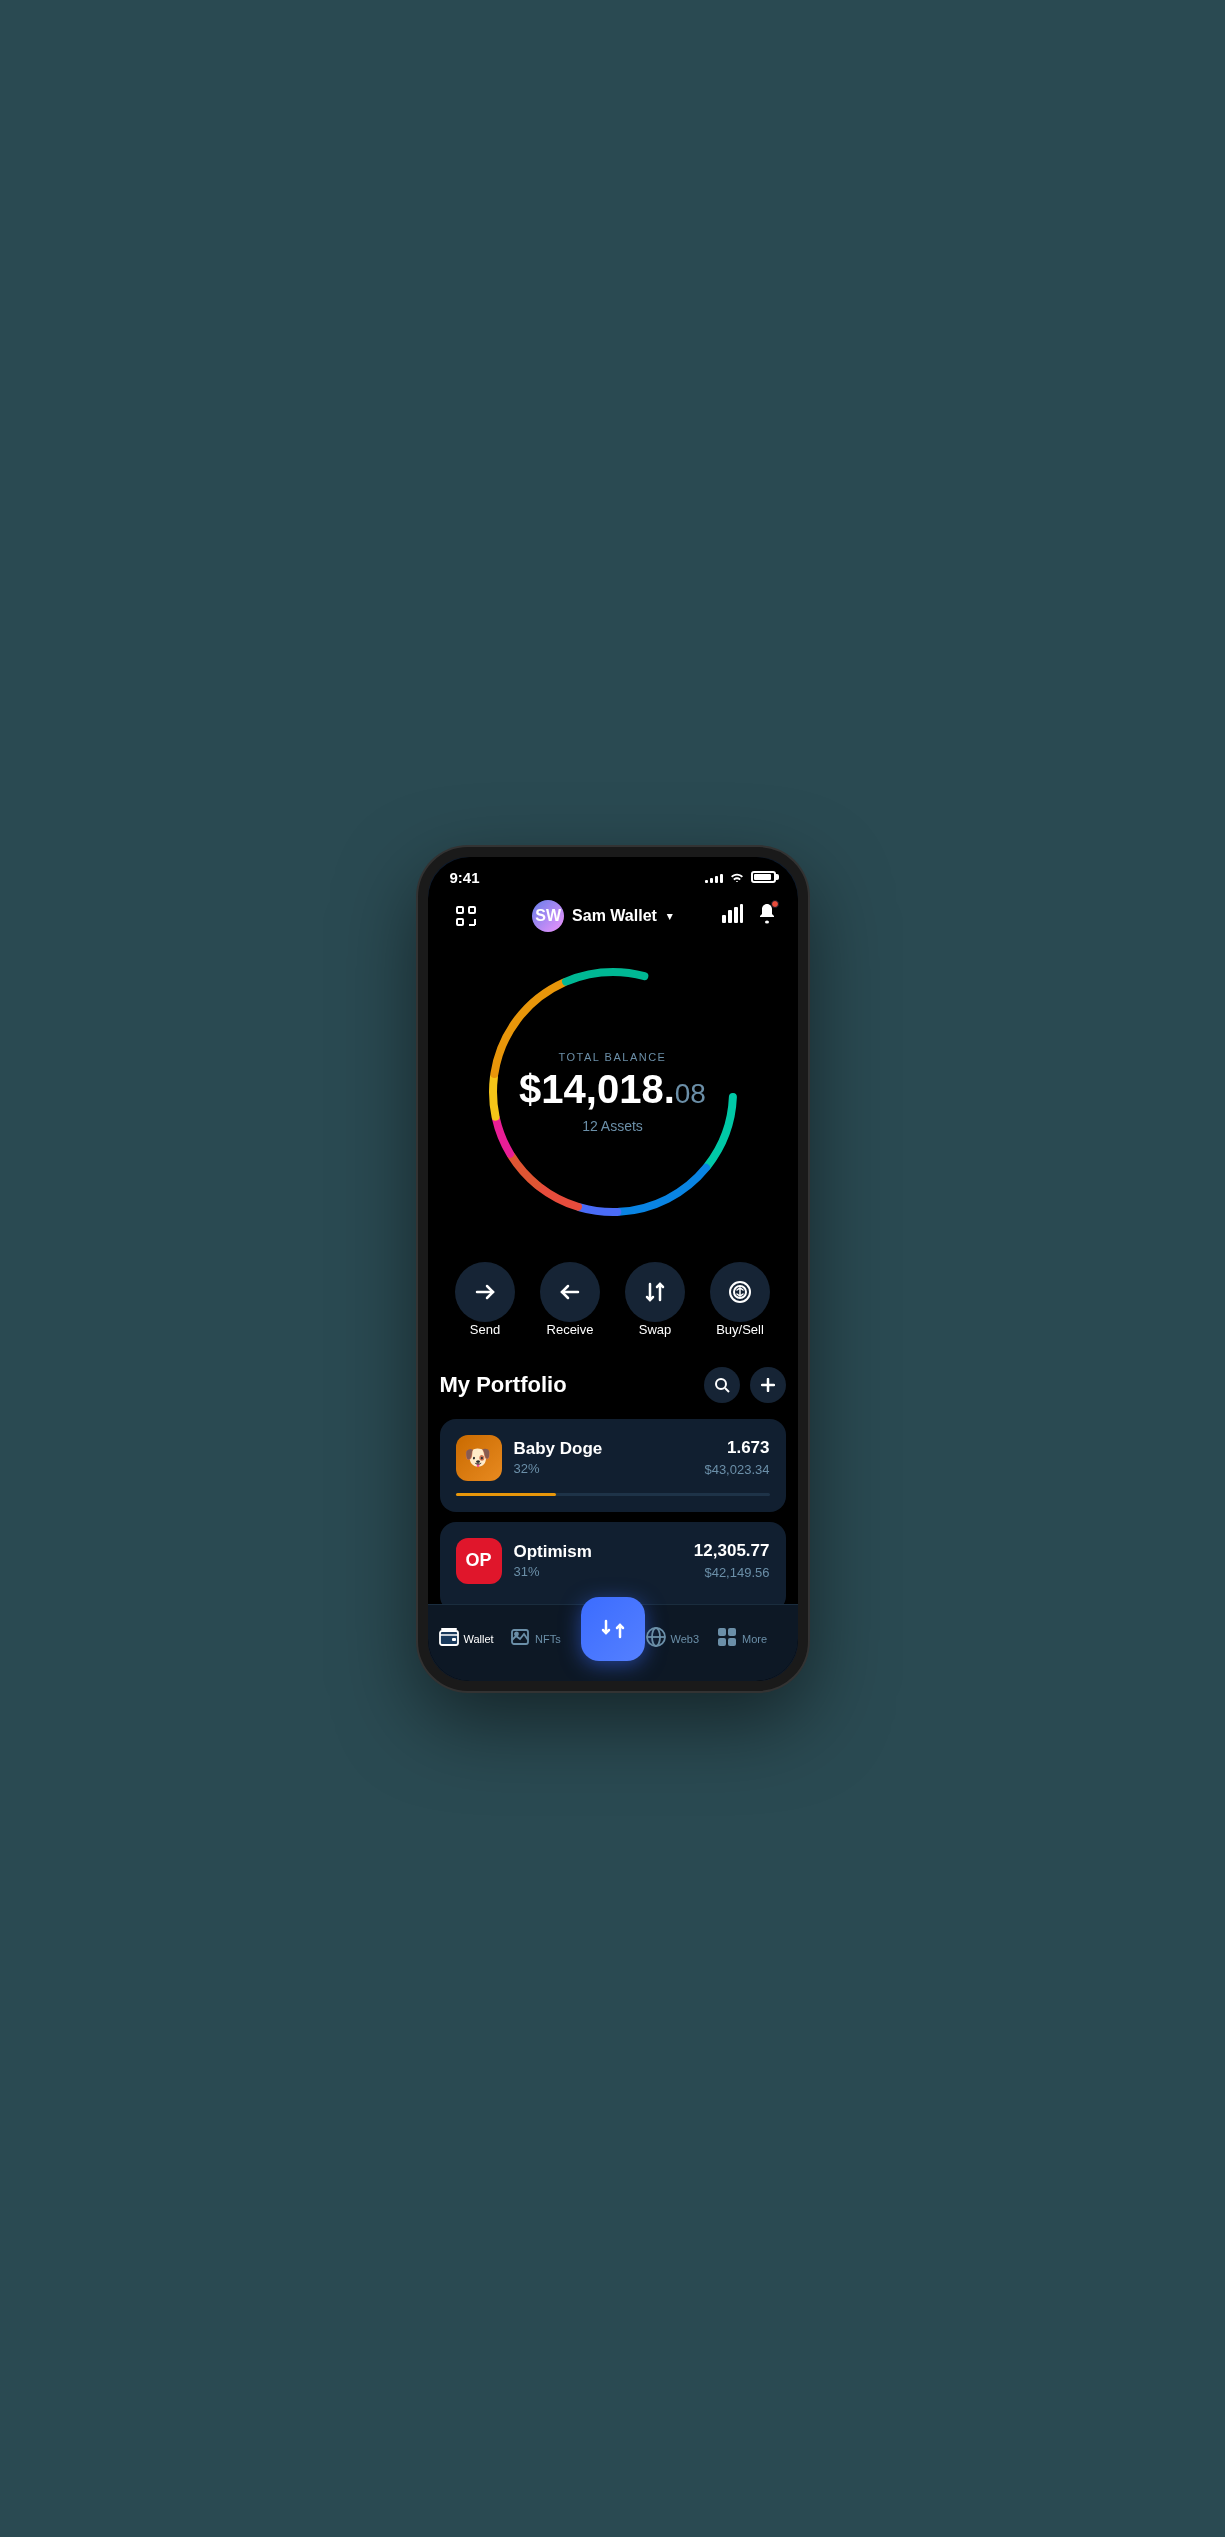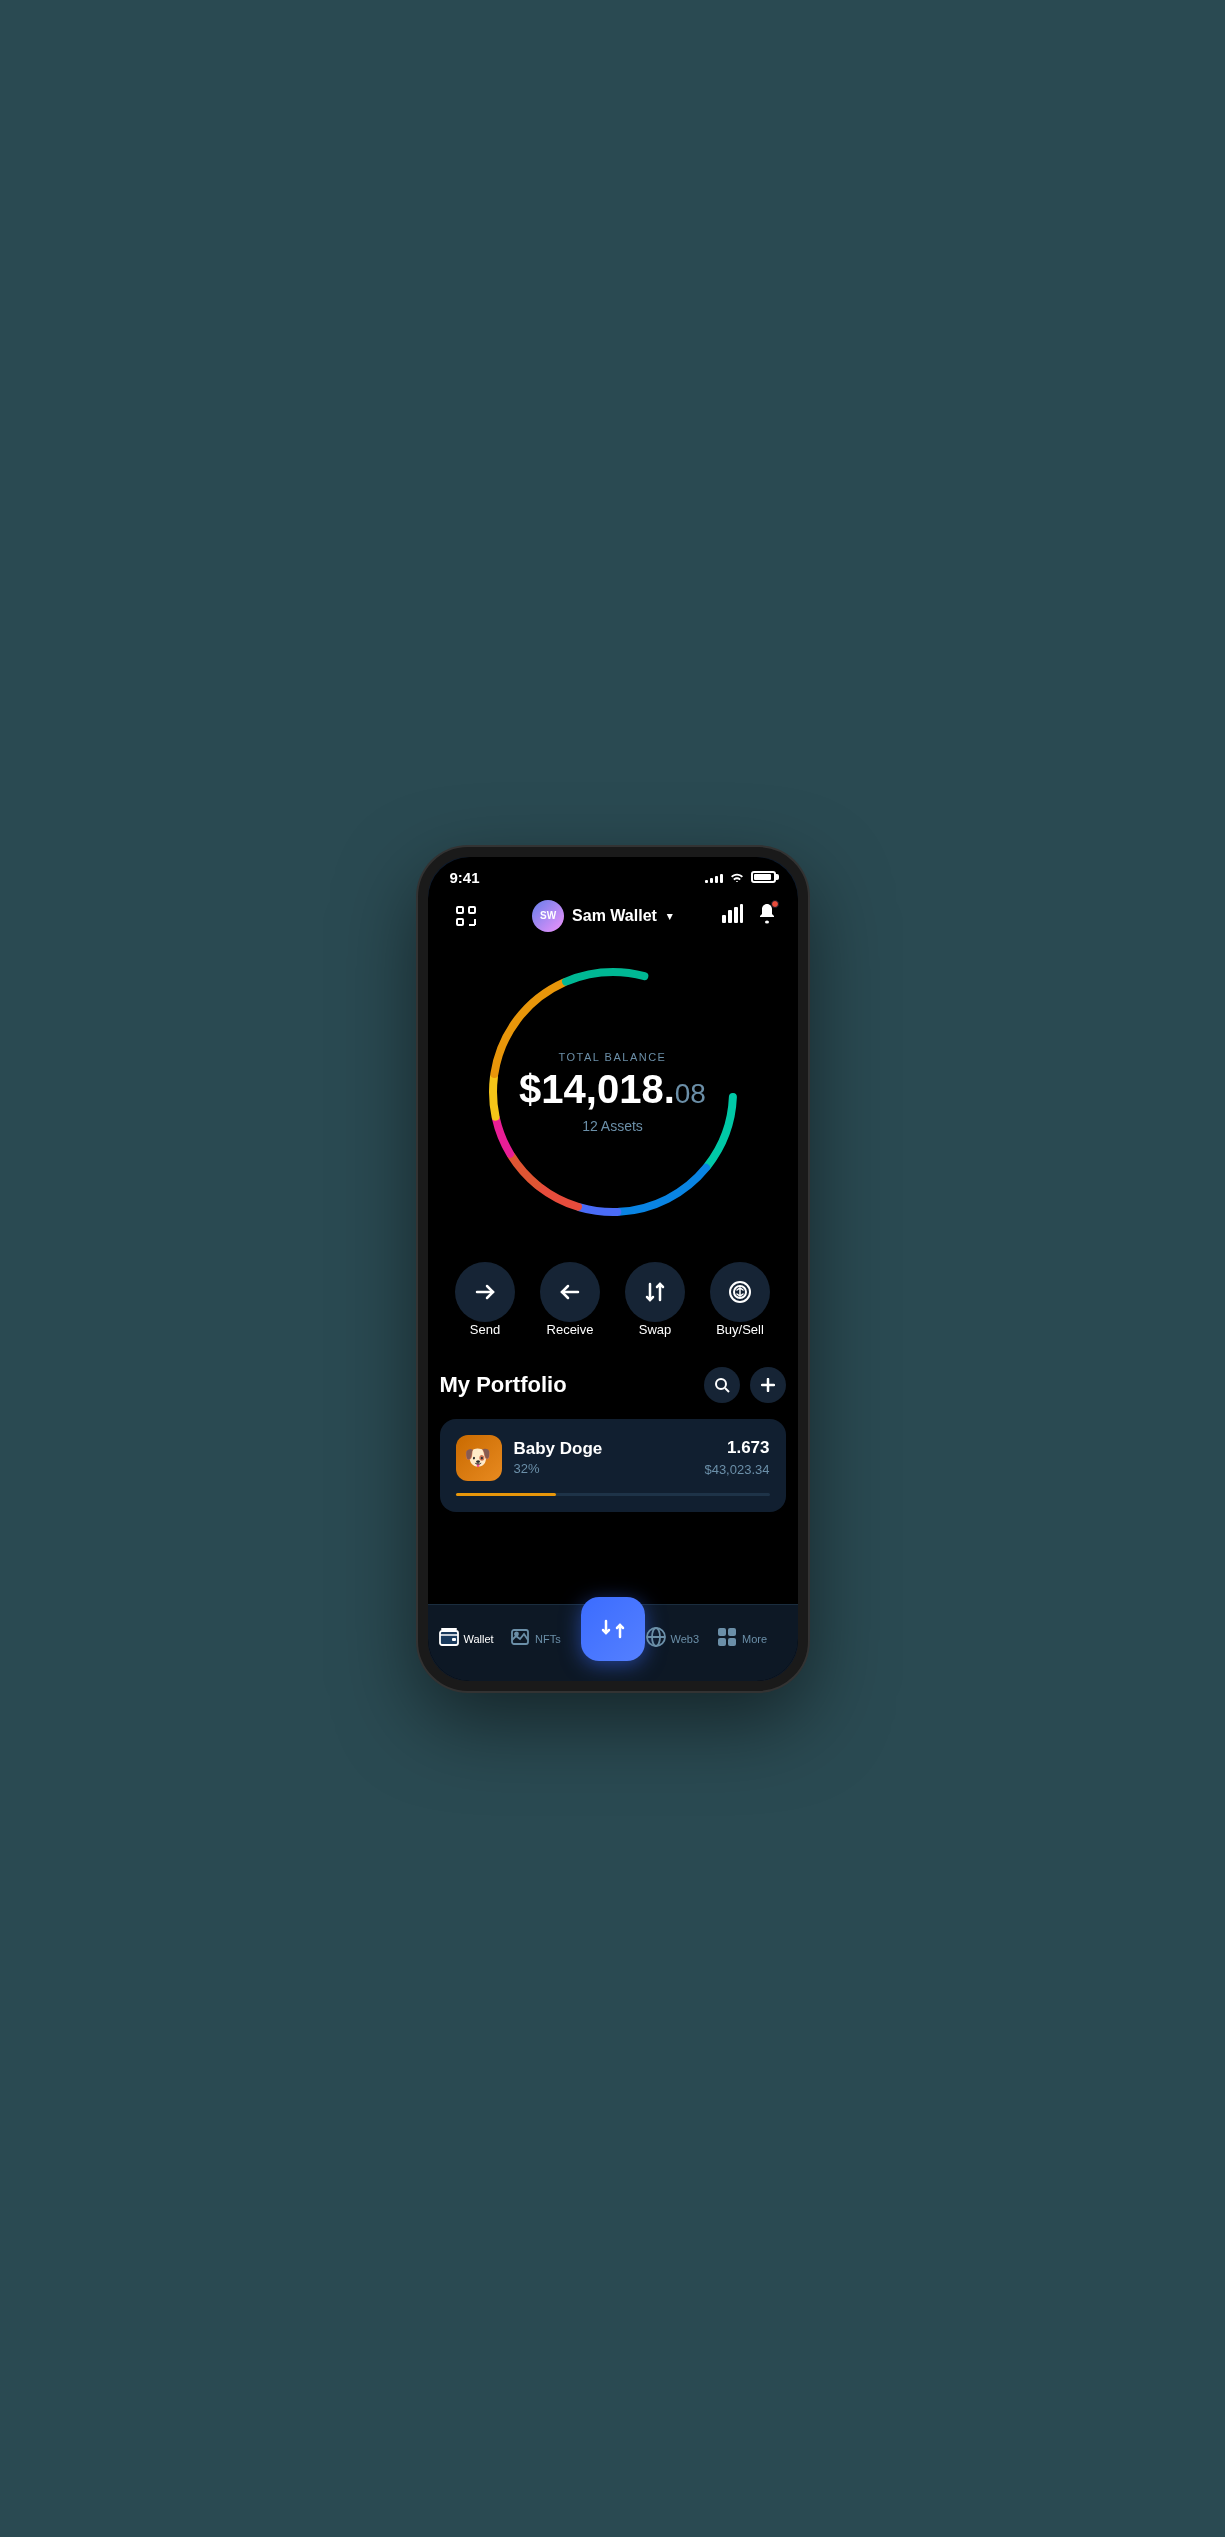--- a/index.html
+++ b/index.html
@@ -122,21 +122,21 @@
       gap: 8px;
     }
     .avatar {
       width: 32px;
       height: 32px;
       border-radius: 50%;
       background: linear-gradient(135deg, #667eea, #f093fb);
       display: flex;
       align-items: center;
       justify-content: center;
-      font-size: 10px;
+      font-size: 16px;
       font-weight: 700;
       color: #fff;
     }
     .wallet-name {
       color: #fff;
       font-size: 16px;
       font-weight: 600;
     }
     .chevron-down {
       color: #fff;
@@ -559,20 +559,38 @@
           <div class="asset-right">
             <div class="asset-amount">1.673</div>
             <div class="asset-usd">$43,023.34</div>
           </div>
         </div>
         <div class="progress-bar-container">
           <div class="progress-bar-fill" style="width:32%; background:#e8960a;"></div>
         </div>
       </div>
 
+      <div class="asset-card">
+        <div class="asset-row">
+          <div class="asset-left">
+            <div class="asset-icon asset-icon-op">
+              OP
+            </div>
+            <div>
+              <div class="asset-name">Optimism</div>
+              <div class="asset-percent">31%</div>
+            </div>
+          </div>
+          <div class="asset-right">
+            <div class="asset-amount">12,305.77</div>
+            <div class="asset-usd">$42,149.56</div>
+          </div>
+        </div>
+
+      </div>
     </div>
 
     <div class="bottom-nav">
       <div class="nav-item">
         <div>
           <svg width="22" height="20" viewBox="0 0 22 20" fill="none" stroke="white" stroke-width="1.8">
             <rect x="2" y="4" width="18" height="14" rx="2" fill="#1a3a5c" stroke="white"></rect>
             <path d="M2 8h18" stroke-width="1.5"></path>
             <rect x="14" y="11" width="4" height="3" rx="1" fill="white" stroke="none"></rect>
             <path d="M4 2 L18 2" stroke-width="2" stroke-linecap="round"></path>

